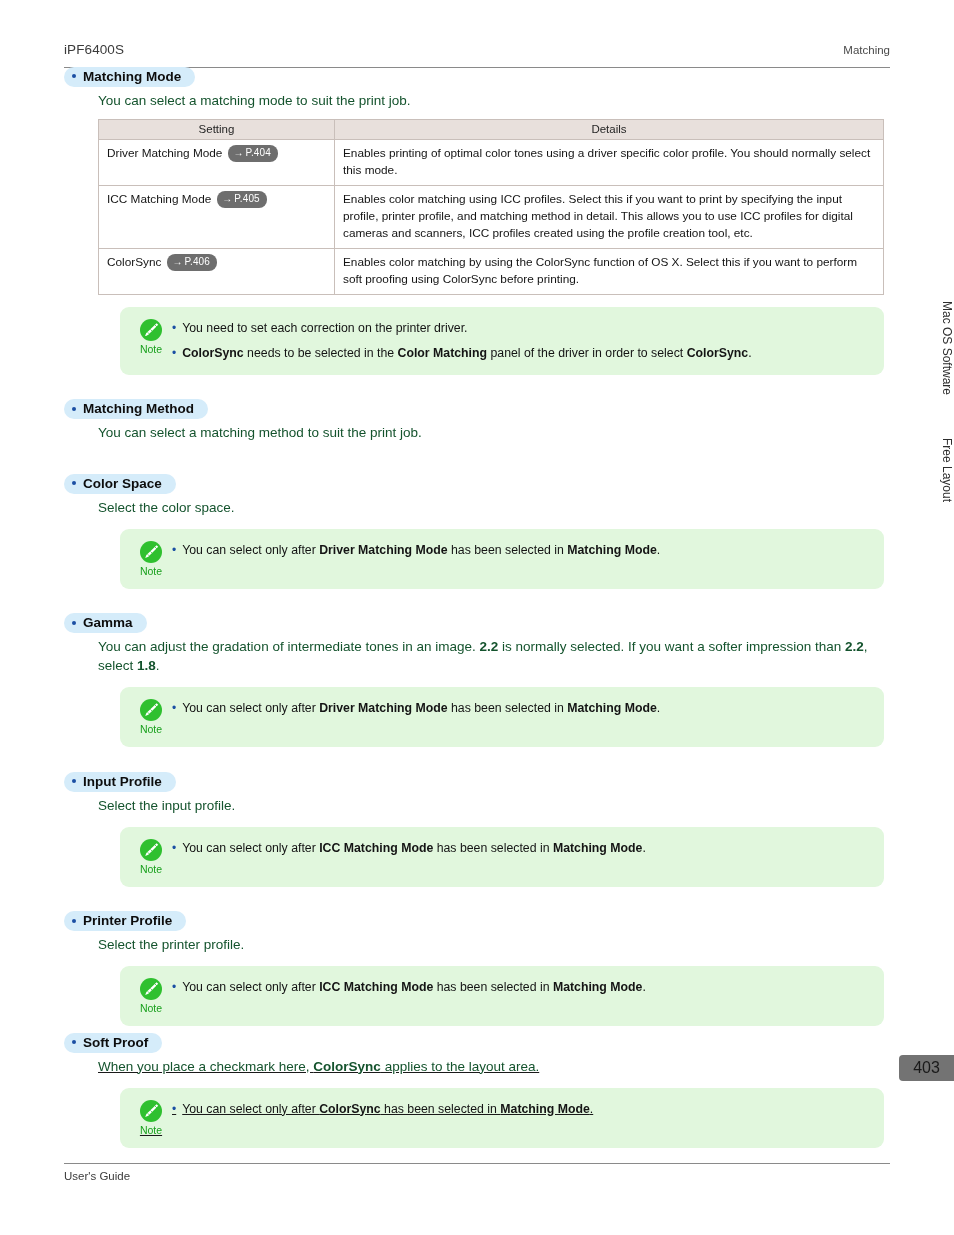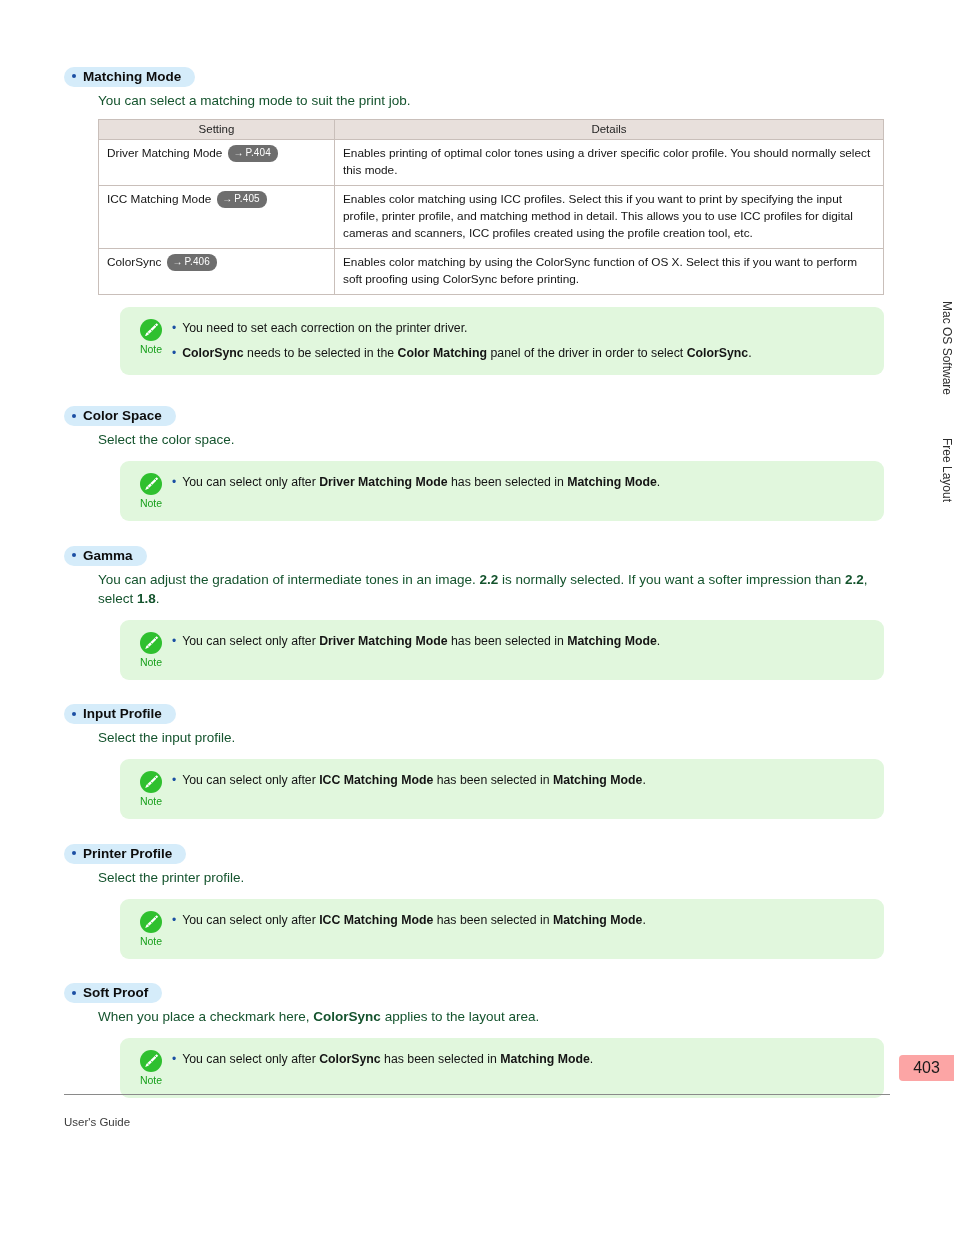--- a/index.html
+++ b/index.html
@@ -212,45 +212,49 @@
   .vtab-mac { top: 258px; height: 180px; }
   .vtab-free { top: 400px; height: 140px; }
 
   
   .pagenum {
     position: absolute;
     left: 899px;
     top: 1055px;
     width: 55px;
     height: 26px;
-    background: #fca5a5;
+    background: #737373;
     border-radius: 4px 0 0 4px;
     display: flex;
     align-items: center;
     justify-content: center;
     font-size: 16px;
     color: #1a1a1a;
   }
 
   
   .footer {
     position: absolute;
-    left: 64px; top: 1094px;
+    left: 64px; top: 1163px;
     width: 826px;
     border-top: 1px solid #8a8a8a;
-    padding-top: 21px;
+    padding-top: 6px;
     font-size: 11.5px;
     color: #3b3b3b;
   }
 </style>
 </head>
 <body>
 
 <div class="page">
 
+  <div class="header">
+    <div class="header-left">iPF6400S</div>
+    <div class="header-right">Matching</div>
+  </div>
 
   <div class="content">
 
     <div class="block">
       <div class="sec-head">
         <span class="dot"></span>
         <span class="txt">Matching Mode</span>
       </div>
       <div class="sec-body">You can select a matching mode to suit the print job.</div>
 
@@ -320,20 +324,27 @@
             <span class="ntx">You need to set each correction on the printer driver.</span>
           </div>
           <div class="note-item">
             <span class="nb">•</span>
             <span class="ntx"><b>ColorSync</b><span> needs to be selected in the </span><b>Color Matching</b><span> panel of the driver in order to select </span><b>ColorSync</b><span>.</span></span>
           </div>
         </div>
       </div>
     </div>
 
+    <div class="block" style="margin-top:22px;">
+      <div class="sec-head">
+        <span class="dot"></span>
+        <span class="txt">Matching Method</span>
+      </div>
+      <div class="sec-body">You can select a matching method to suit the print job.</div>
+    </div>
 
     <div class="block" style="margin-top:29px;">
       <div class="sec-head">
         <span class="dot"></span>
         <span class="txt">Color Space</span>
       </div>
       <div class="sec-body">Select the color space.</div>
 
       <div class="note tall">
         <div class="note-icon-wrap">
@@ -429,21 +440,21 @@
         </div>
         <div class="note-items">
           <div class="note-item">
             <span class="nb">•</span>
             <span class="ntx"><span>You can select only after </span><b>ICC Matching Mode</b><span> has been selected in </span><b>Matching Mode</b><span>.</span></span>
           </div>
         </div>
       </div>
     </div>
 
-    <div class="block" style="margin-top:22px;">
+    <div class="block" style="margin-top:4px;text-decoration:underline;">
       <div class="sec-head">
         <span class="dot"></span>
         <span class="txt">Soft Proof</span>
       </div>
       <div class="sec-body"><span>When you place a checkmark here, </span><b>ColorSync</b><span> applies to the layout area.</span></div>
 
       <div class="note tall">
         <div class="note-icon-wrap">
           <svg class="note-badge" viewBox="0 0 24 24">
             <circle cx="12" cy="12" r="11" fill="#2fc02f"></circle>

